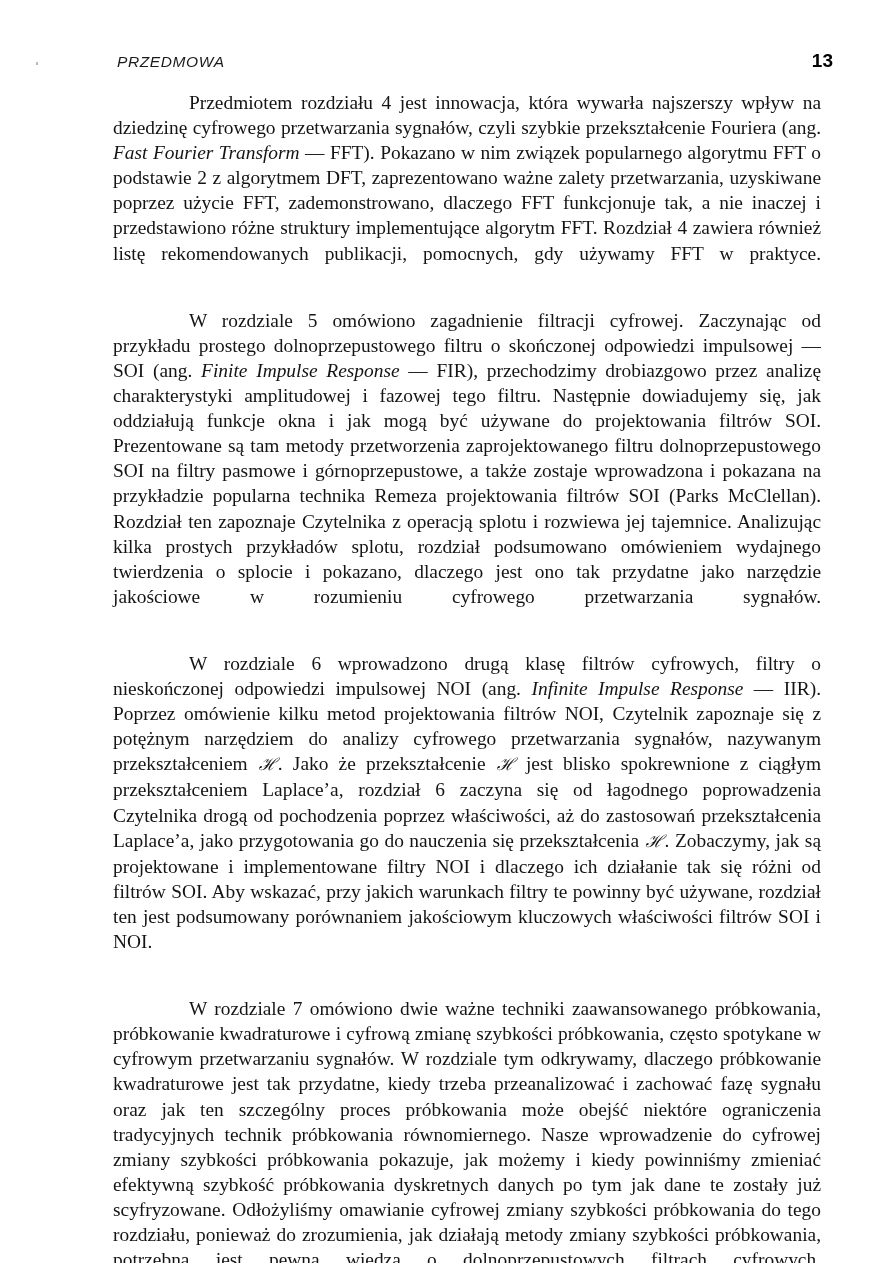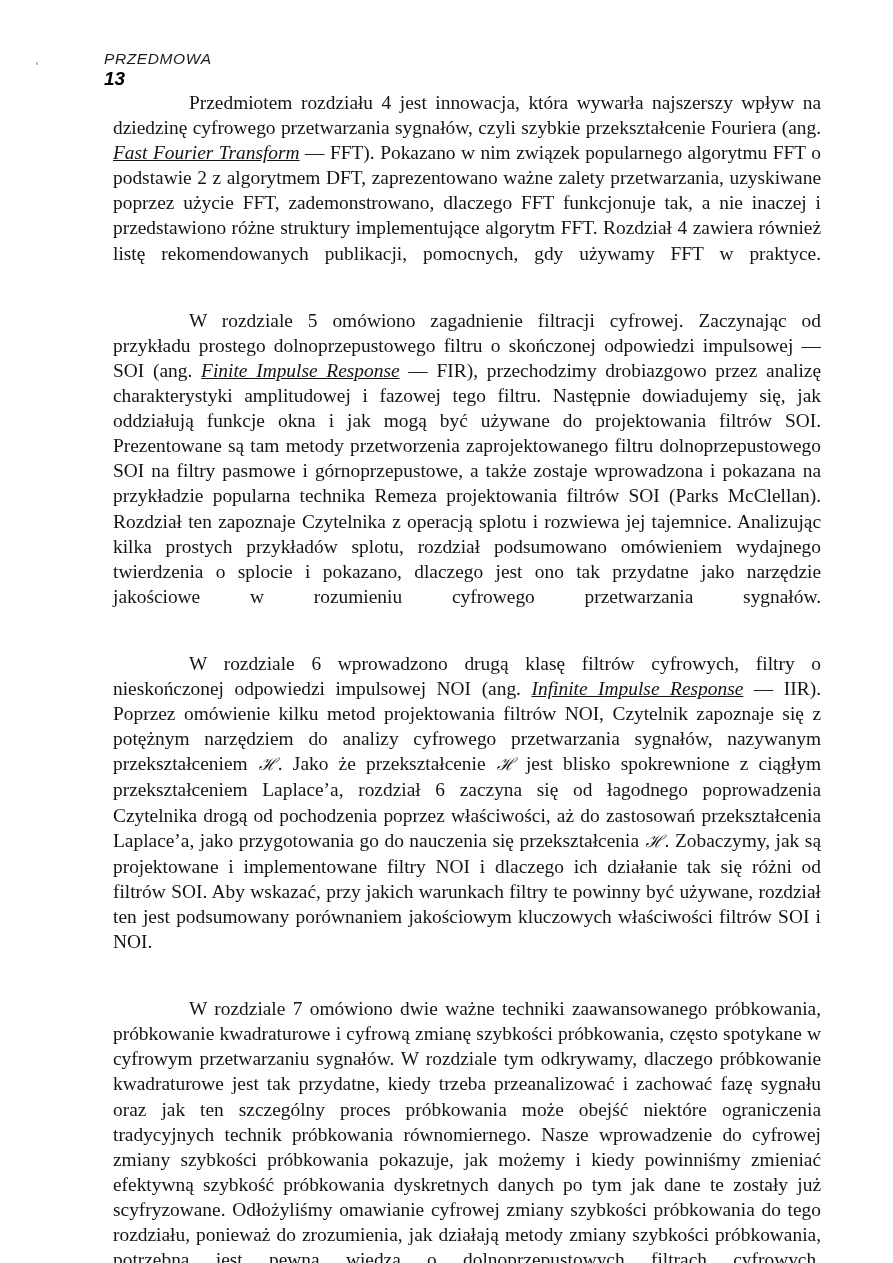--- a/index.html
+++ b/index.html
@@ -14,42 +14,40 @@
     height: 1263px;
     background: #ffffff;
     overflow: hidden;
     font-family: "Liberation Serif", "DejaVu Serif", serif;
     color: #111111;
   }
 
   
   .header {
     position: absolute;
-    left: 104px;
+    left: 117px;
     top: 50px;
     width: 716px;
     display: flex;
     align-items: baseline;
     justify-content: space-between;
-    flex-direction: column;
   }
   .header-title {
     font-family: "Liberation Sans", "DejaVu Sans", sans-serif;
     font-style: italic;
     font-size: 15.5px;
     letter-spacing: 0.6px;
     color: #1a1a1a;
     white-space: nowrap;
   }
   .header-folio {
     font-family: "Liberation Sans", "DejaVu Sans", sans-serif;
     font-weight: bold;
     font-size: 19px;
     color: #000000;
-    font-style: italic;
   }
 
   
   .scan-speck {
     position: absolute;
     left: 36px;
     top: 62px;
     width: 2px;
     height: 3px;
     background: #b9b9b9;
@@ -77,21 +75,20 @@
     margin-top: 17px;
   }
   
   p.para::after {
     content: "";
     display: inline-block;
     width: 100%;
   }
   .it {
     font-style: italic;
-    text-decoration: underline;
   }
   .zsym {
     font-family: "DejaVu Serif", "Liberation Serif", serif;
     font-style: italic;
     font-size: 17px;
     padding: 0 1px;
   }
 </style>
 </head>
 <body>

